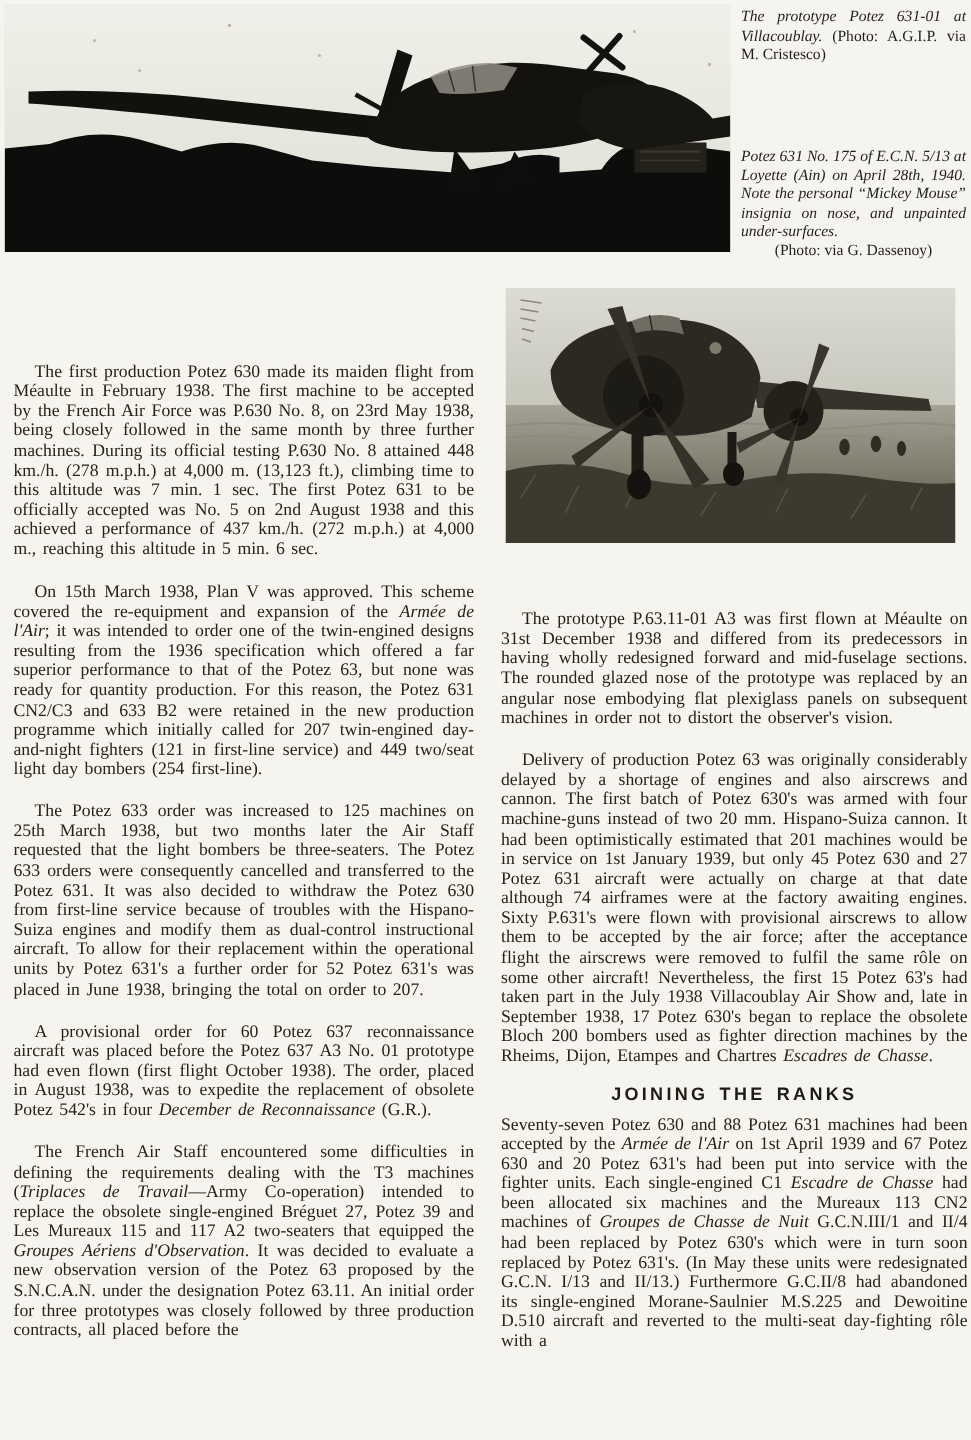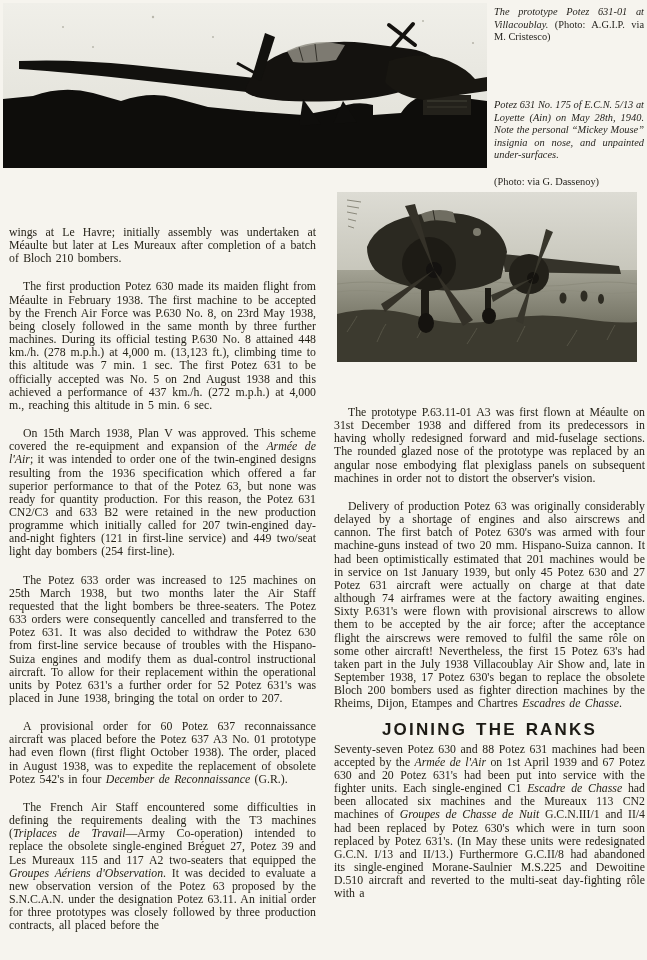--- a/index.html
+++ b/index.html
@@ -23,40 +23,40 @@
     font-size:10.4px;
     line-height:12.5px;
     text-align:justify;
     color:#211f1a;
   }
   .cap1 { left:494px; top:6px; width:150px; }
   .cap2wrap { position:absolute; left:494px; top:99px; width:150px; }
   .cap2wrap .caption-text {
     font-size:10.4px; line-height:12.5px; text-align:justify; color:#211f1a;
   }
-  .credit { font-style:normal; text-align:left; font-size:10.4px; line-height:12.5px; color:#211f1a;margin-top:14px; }
+  .credit { font-style:normal; text-align:center; font-size:10.4px; line-height:12.5px; color:#211f1a; }
   i { font-style:italic; }
 
   .col {
     position:absolute;
     font-size:11.8px;
     line-height:13.15px;
     text-align:justify;
     word-spacing:1.4px;
     overflow:hidden;
   }
   .col-left  { left:9px;   top:226px; width:307px; height:731px; }
   .col-right { left:334px; top:391px; width:311px; height:566px; }
   .col p { margin:0; }
   .col p.indent { text-indent:14px;margin-top:15px; }
 
   .section-heading {
     font-family:"Liberation Sans", sans-serif;
     font-weight:bold;
-    font-size:17px;
+    font-size:12px;
     letter-spacing:2.2px;
     word-spacing:2px;
     text-align:center;
     margin:13px 0 6px 0;
     color:#1d1b15;
   }
 </style>
 </head>
 <body>
 
@@ -107,21 +107,21 @@
         <circle cx="210" cy="34" r="1"></circle>
           <circle cx="90" cy="44" r="1"></circle>
           <circle cx="470" cy="40" r="1.1"></circle>
       </g>
     </svg>
   </figure>
 
   <div class="caption cap1"><i>The prototype Potez 631-01 at Villacoublay.</i> (Photo: A.G.I.P. via M. Cristesco)</div>
 
   <div class="cap2wrap">
-    <div class="caption-text"><i>Potez 631 No. 175 of E.C.N. 5/13 at Loyette (Ain) on May 28th, 1940. Note the personal “Mickey Mouse” insignia on nose, and unpainted under-surfaces.</i></div>
+    <div class="caption-text"><i>Potez 631 No. 175 of E.C.N. 5/13 at Loyette (Ain) on April 28th, 1940. Note the personal “Mickey Mouse” insignia on nose, and unpainted under-surfaces.</i></div>
     <div class="credit">(Photo: via G. Dassenoy)</div>
   </div>
 
   <figure class="photo photo2">
     <svg viewBox="0 0 300 170" preserveAspectRatio="none">
       <defs>
         <linearGradient id="sky2" x1="0" y1="0" x2="0" y2="1">
           <stop offset="0" stop-color="#dddcd4"></stop>
           <stop offset="1" stop-color="#c7c6bb"></stop>
         </linearGradient>
@@ -180,21 +180,20 @@
       <rect x="148" y="96" width="6" height="26" fill="#1d1b15"></rect>
       <ellipse cx="152" cy="124" rx="7" ry="8" fill="#15130f"></ellipse>
 
       <ellipse cx="226" cy="106" rx="3.5" ry="5.5" fill="#2e2c23"></ellipse>
       <ellipse cx="247" cy="104" rx="3.5" ry="5.5" fill="#2e2c23"></ellipse>
       <ellipse cx="264" cy="107" rx="3" ry="5" fill="#2e2c23"></ellipse>
     </svg>
   </figure>
 
   <div class="col col-left">
-      <p>wings at Le Havre; initially assembly was undertaken at Méaulte but later at Les Mureaux after completion of a batch of Bloch 210 bombers.</p>
       <p class="indent">The first production Potez 630 made its maiden flight from Méaulte in February 1938.  The first machine to be accepted by the French Air Force was P.630 No. 8, on 23rd May 1938, being closely followed in the same month by three further machines.  During its official testing P.630 No. 8 attained 448 km./h. (278 m.p.h.) at 4,000 m. (13,123 ft.), climbing time to this altitude was 7 min. 1 sec.  The first Potez 631 to be officially accepted was No. 5 on 2nd August 1938 and this achieved a performance of 437 km./h. (272 m.p.h.) at 4,000 m., reaching this altitude in 5 min. 6 sec.</p>
       <p class="indent">On 15th March 1938, Plan V was approved. This scheme covered the re-equipment and expansion of the <i>Armée de l'Air</i>; it was intended to order one of the twin-engined designs resulting from the 1936 specification which offered a far superior performance to that of the Potez 63, but none was ready for quantity production.  For this reason, the Potez 631 CN2/C3 and 633 B2 were retained in the new production programme which initially called for 207 twin-engined day-and-night fighters (121 in first-line service) and 449 two/seat light day bombers (254 first-line).</p>
       <p class="indent">The Potez 633 order was increased to 125 machines on 25th March 1938, but two months later the Air Staff requested that the light bombers be three-seaters.  The Potez 633 orders were consequently cancelled and transferred to the Potez 631.  It was also decided to withdraw the Potez 630 from first-line service because of troubles with the Hispano-Suiza engines and modify them as dual-control instructional aircraft.  To allow for their replacement within the operational units by Potez 631's a further order for 52 Potez 631's was placed in June 1938, bringing the total on order to 207.</p>
       <p class="indent">A provisional order for 60 Potez 637 reconnaissance aircraft was placed before the Potez 637 A3 No. 01 prototype had even flown (first flight October 1938). The order, placed in August 1938, was to expedite the replacement of obsolete Potez 542's in four <i>December de Reconnaissance</i> (G.R.).</p>
       <p class="indent">The French Air Staff encountered some difficulties in defining the requirements dealing with the T3 machines (<i>Triplaces de Travail</i>—Army Co-operation) intended to replace the obsolete single-engined Bréguet 27, Potez 39 and Les Mureaux 115 and 117 A2 two-seaters that equipped the <i>Groupes Aériens d'Observation</i>.  It was decided to evaluate a new observation version of the Potez 63 proposed by the S.N.C.A.N. under the designation Potez 63.11.  An initial order for three prototypes was closely followed by three production contracts, all placed before the</p>
     </div>
   <div class="col col-right">
       <p class="indent">The prototype P.63.11-01 A3 was first flown at Méaulte on 31st December 1938 and differed from its predecessors in having wholly redesigned forward and mid-fuselage sections.  The rounded glazed nose of the prototype was replaced by an angular nose embodying flat plexiglass panels on subsequent machines in order not to distort the observer's vision.</p>
       <p class="indent">Delivery of production Potez 63 was originally considerably delayed by a shortage of engines and also airscrews and cannon.  The first batch of Potez 630's was armed with four machine-guns instead of two 20 mm. Hispano-Suiza cannon.  It had been optimistically estimated that 201 machines would be in service on 1st January 1939, but only 45 Potez 630 and 27 Potez 631 aircraft were actually on charge at that date although 74 airframes were at the factory awaiting engines.  Sixty P.631's were flown with provisional airscrews to allow them to be accepted by the air force; after the acceptance flight the airscrews were removed to fulfil the same rôle on some other aircraft!  Nevertheless, the first 15 Potez 63's had taken part in the July 1938 Villacoublay Air Show and, late in September 1938, 17 Potez 630's began to replace the obsolete Bloch 200 bombers used as fighter direction machines by the Rheims, Dijon, Etampes and Chartres <i>Escadres de Chasse</i>.</p>
       <h2 class="section-heading">JOINING THE RANKS</h2>

